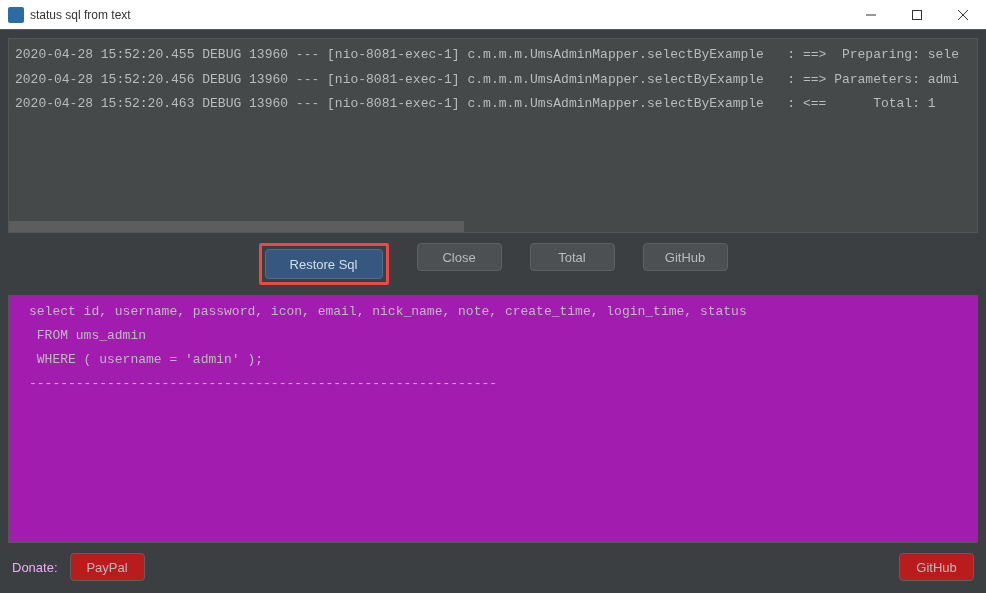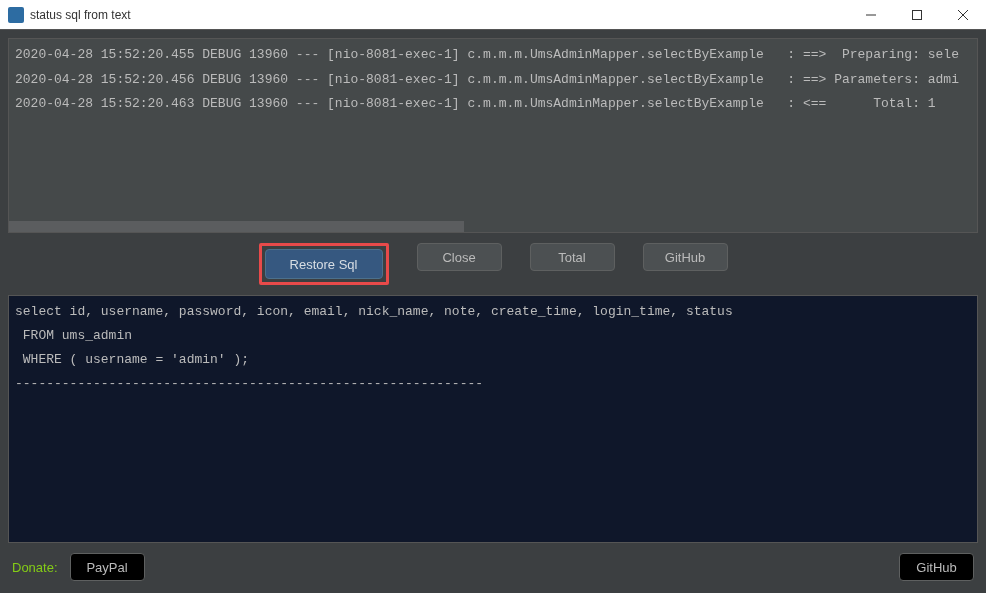--- a/index.html
+++ b/index.html
@@ -110,45 +110,45 @@
     .restore-highlight {
       border: 3px solid #e84a4a;
       padding: 3px;
       border-radius: 2px;
     }
     .restore-highlight .btn-primary {
       min-width: 118px;
       height: 30px;
     }
     .sql-area {
-      background: #0f172a;
+      background: #a21caf;
       flex: 1;
       font-family: "Consolas", "Courier New", monospace;
       font-size: 13px;
       color: #bbbbbb;
-      padding: 4px 6px;
+      padding: 4px 20px;
       line-height: 1.85;
       white-space: pre;
       border: 1px solid #555;
       overflow: hidden;
     }
     .footer {
       display: flex;
       align-items: center;
       padding: 10px 4px 4px 4px;
       gap: 12px;
     }
     .footer-label {
-      color: #84cc16;
+      color: #f0abfc;
       font-size: 13px;
     }
     .footer-btn {
       min-width: 75px;
       height: 28px;
-      background: #000000;
+      background: #b91c1c;
       border: 1px solid #5e6060;
       border-radius: 4px;
       color: #bbbbbb;
       font-size: 13px;
       cursor: pointer;
       display: flex;
       align-items: center;
       justify-content: center;
       padding: 0 14px;
     }

